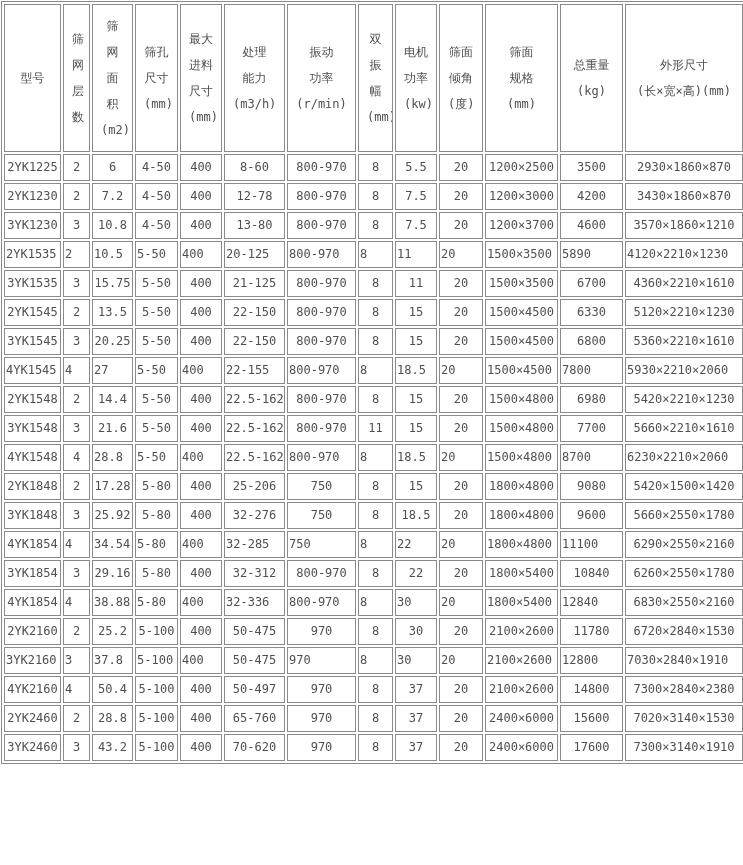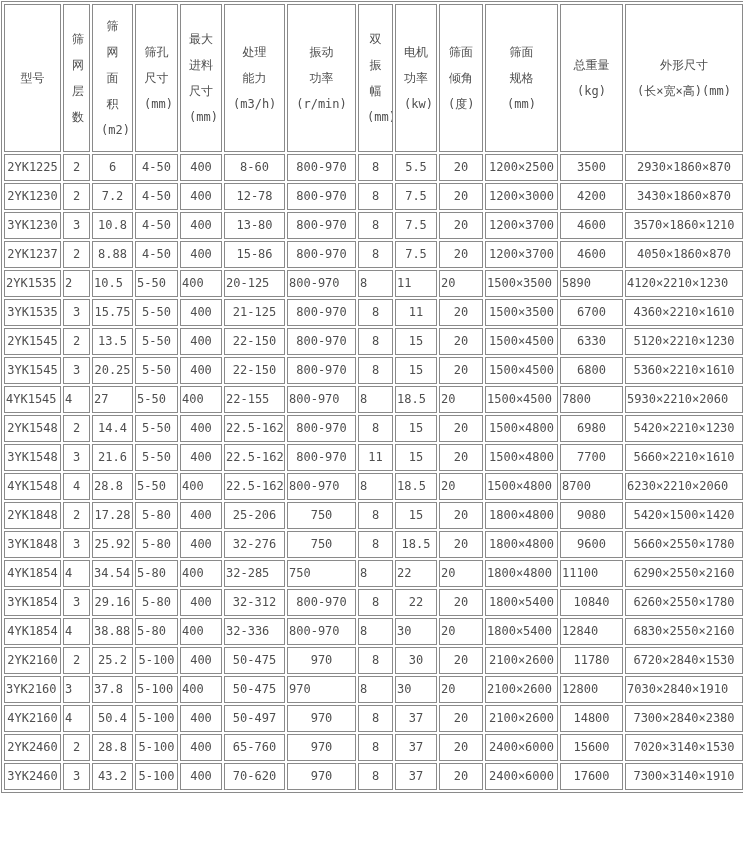--- a/index.html
+++ b/index.html
@@ -137,35 +137,20 @@
         <td class="c">13-80</td>
         <td class="c">800-970</td>
         <td class="c">8</td>
         <td class="c">7.5</td>
         <td class="c">20</td>
         <td class="c">1200×3700</td>
         <td class="c">4600</td>
         <td class="c">3570×1860×1210</td>
       </tr>
       <tr>
-        <td class="c">2YK1237</td>
-        <td class="c">2</td>
-        <td class="c">8.88</td>
-        <td class="c">4-50</td>
-        <td class="c">400</td>
-        <td class="c">15-86</td>
-        <td class="c">800-970</td>
-        <td class="c">8</td>
-        <td class="c">7.5</td>
-        <td class="c">20</td>
-        <td class="c">1200×3700</td>
-        <td class="c">4600</td>
-        <td class="c">4050×1860×870</td>
-      </tr>
-      <tr>
         <td class="l">2YK1535</td>
         <td class="l">2</td>
         <td class="l">10.5</td>
         <td class="l">5-50</td>
         <td class="l">400</td>
         <td class="l">20-125</td>
         <td class="l">800-970</td>
         <td class="l">8</td>
         <td class="l">11</td>
         <td class="l">20</td>

